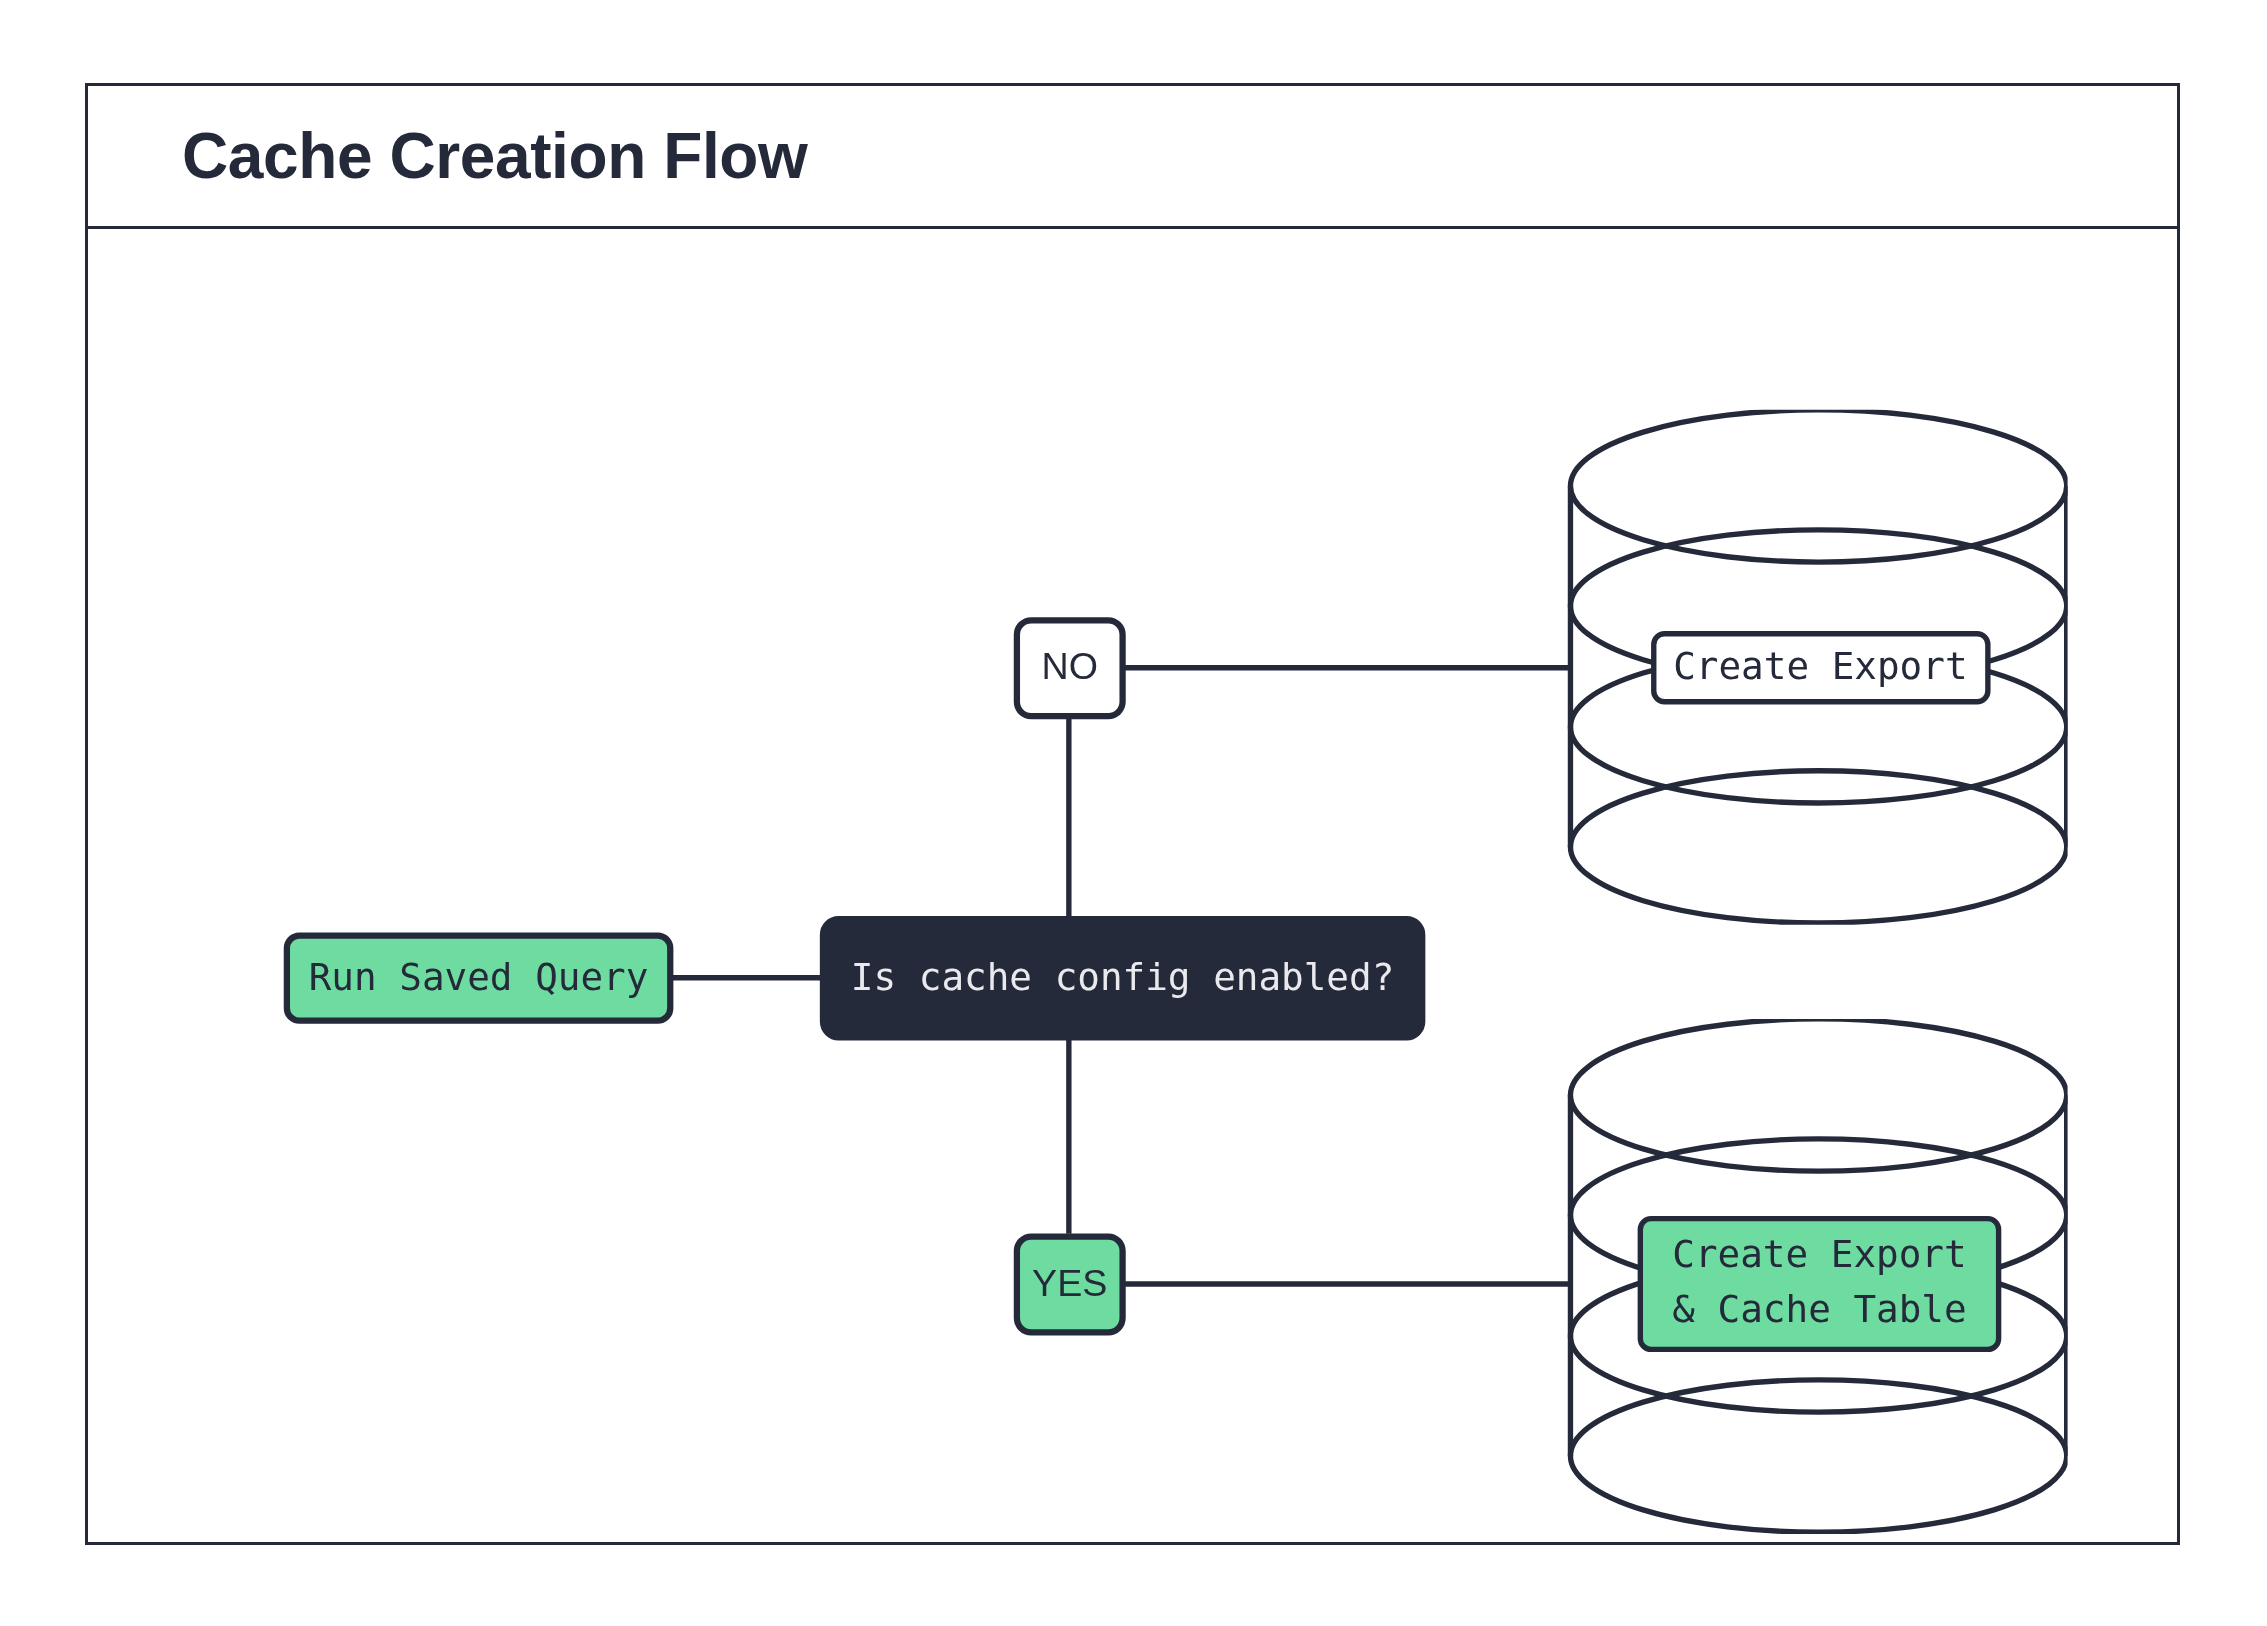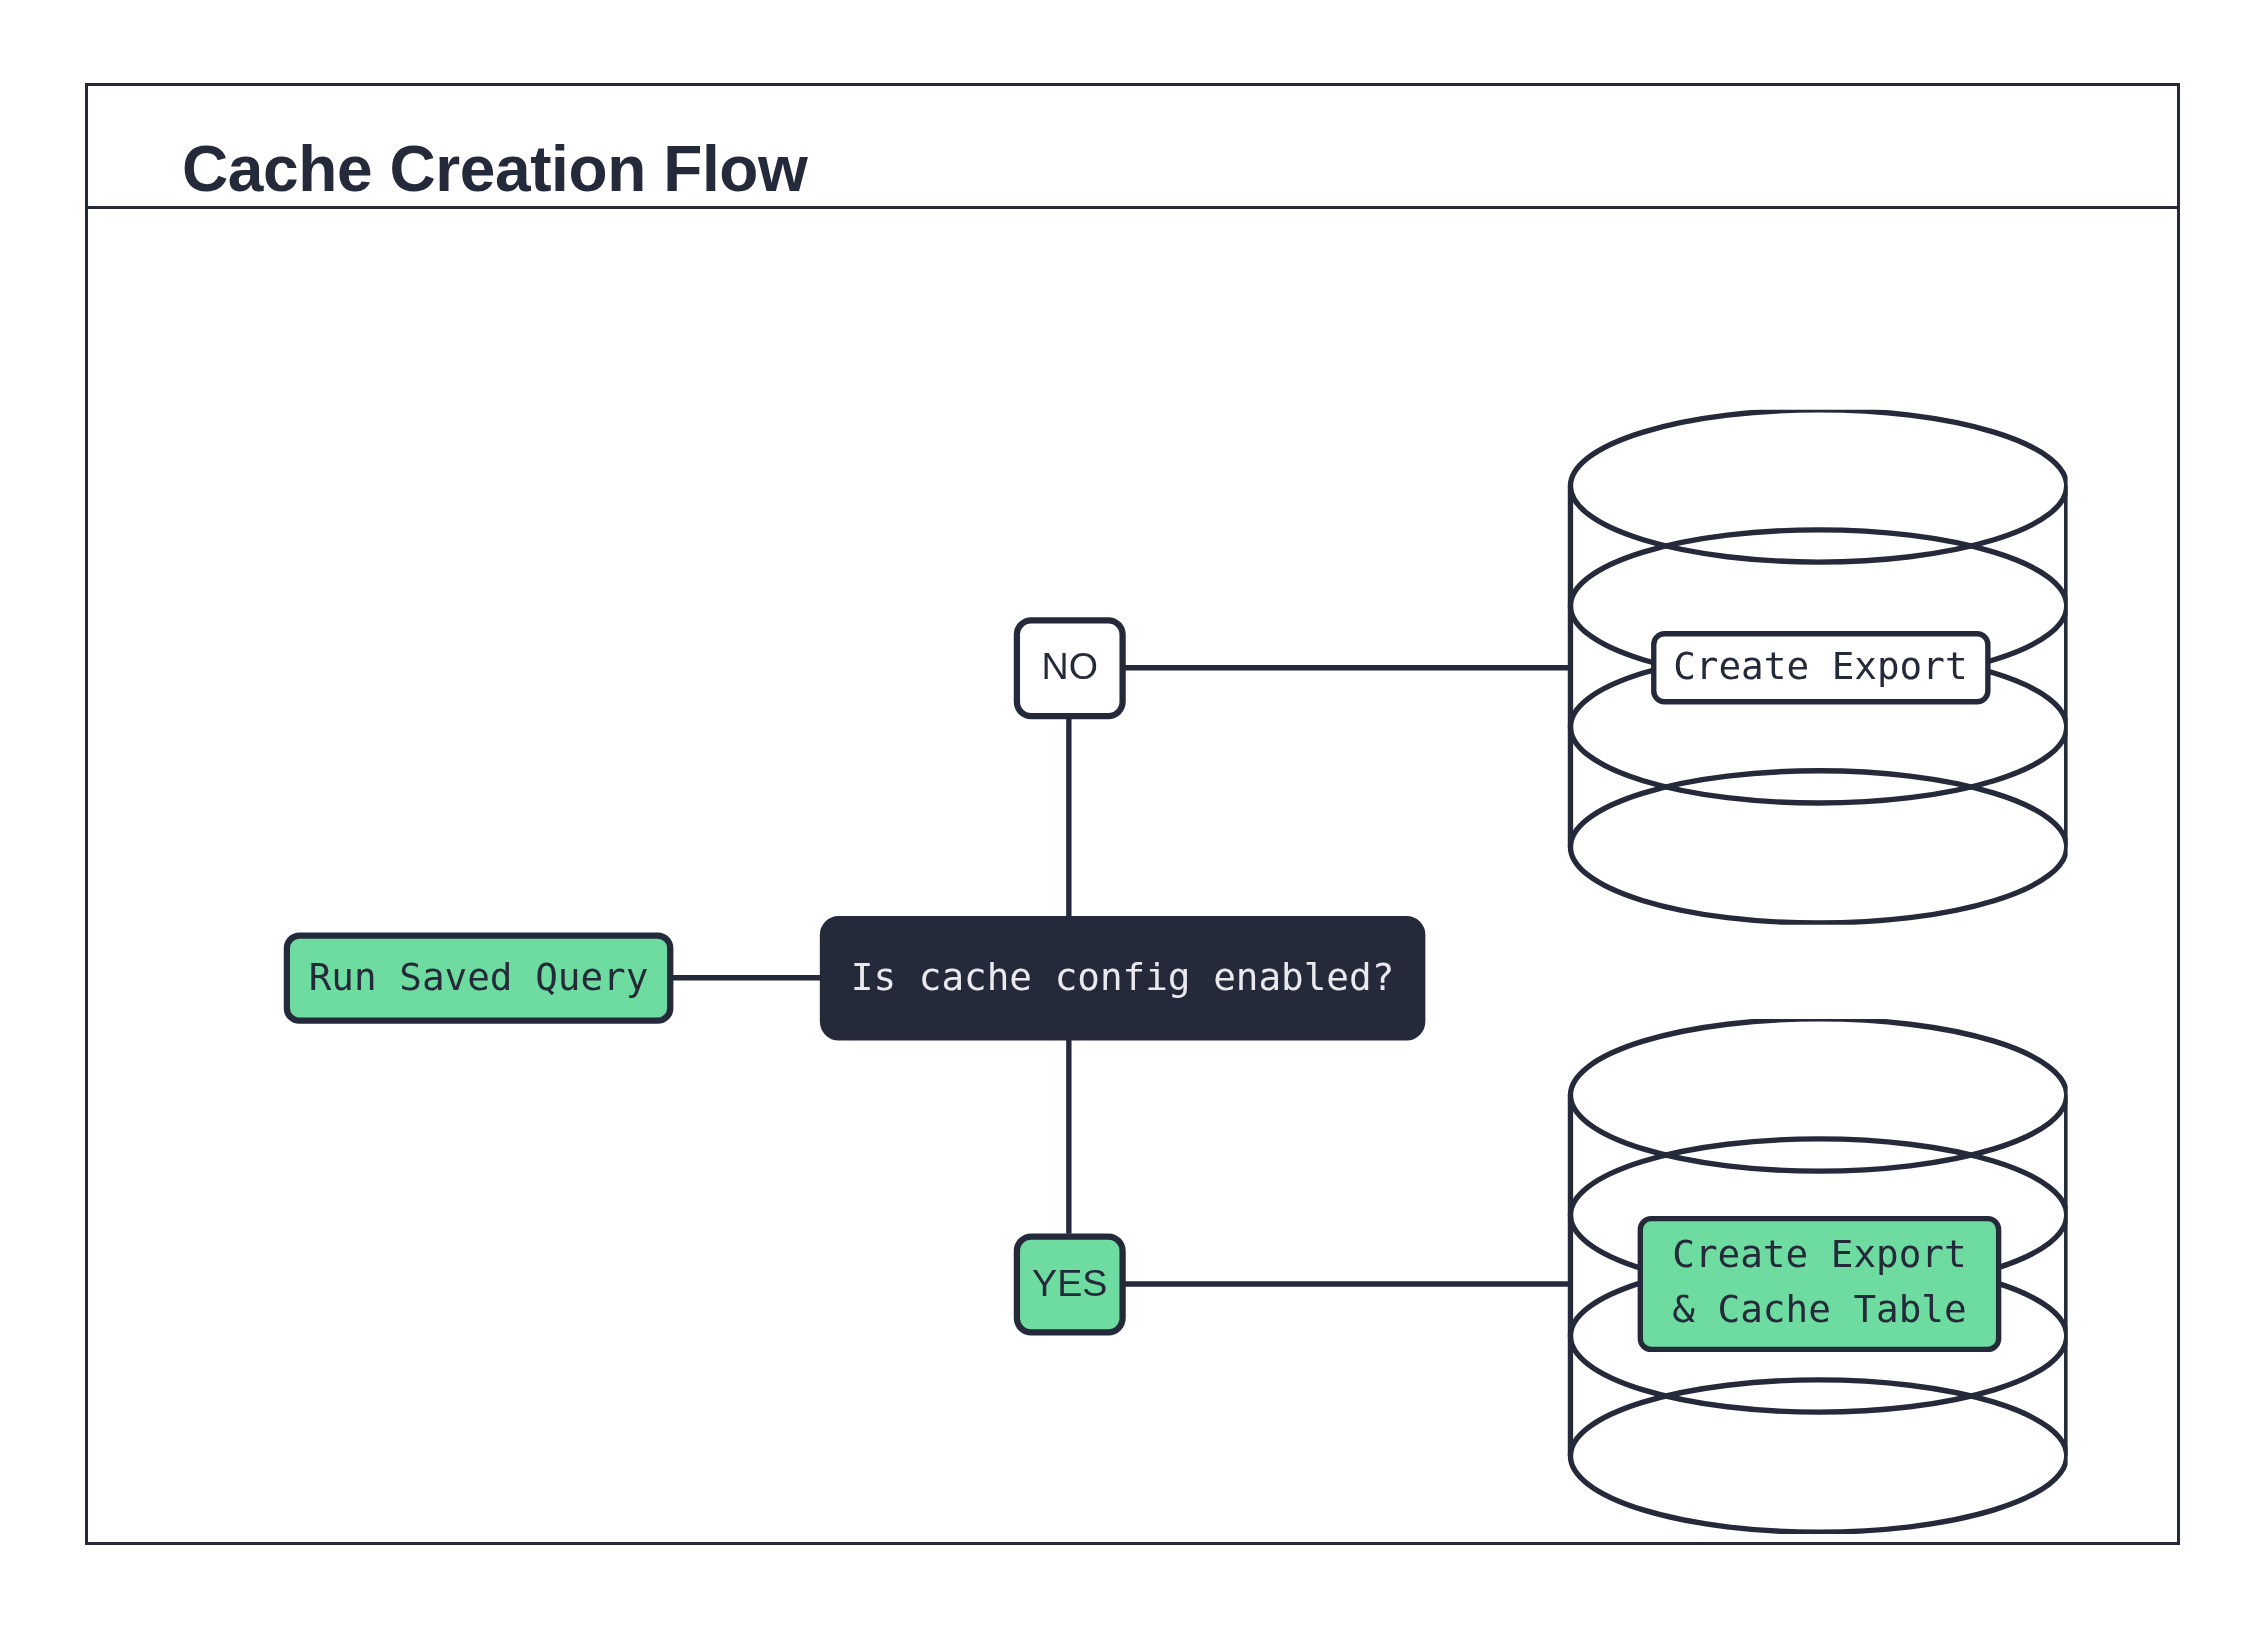--- a/index.html
+++ b/index.html
@@ -27,25 +27,25 @@
     height: 1462px;
     border: 3.6px solid #252a3a;
     box-sizing: border-box;
     background: #ffffff;
   }
   .frame-title-bar {
     position: absolute;
     left: 0;
     top: 0;
     width: 100%;
-    height: 123px;
+    height: 143px;
     border-bottom: 3.6px solid #252a3a;
     box-sizing: border-box;
     display: flex;
-    align-items: flex-end;
+    align-items: center;
   }
   .frame-title {
     margin-left: 94px;
     font-size: 64px;
     font-weight: bold;
     color: #252a3a;
     letter-spacing: -0.4px;
     font-family: "Liberation Sans", sans-serif;
     white-space: nowrap;
   }

